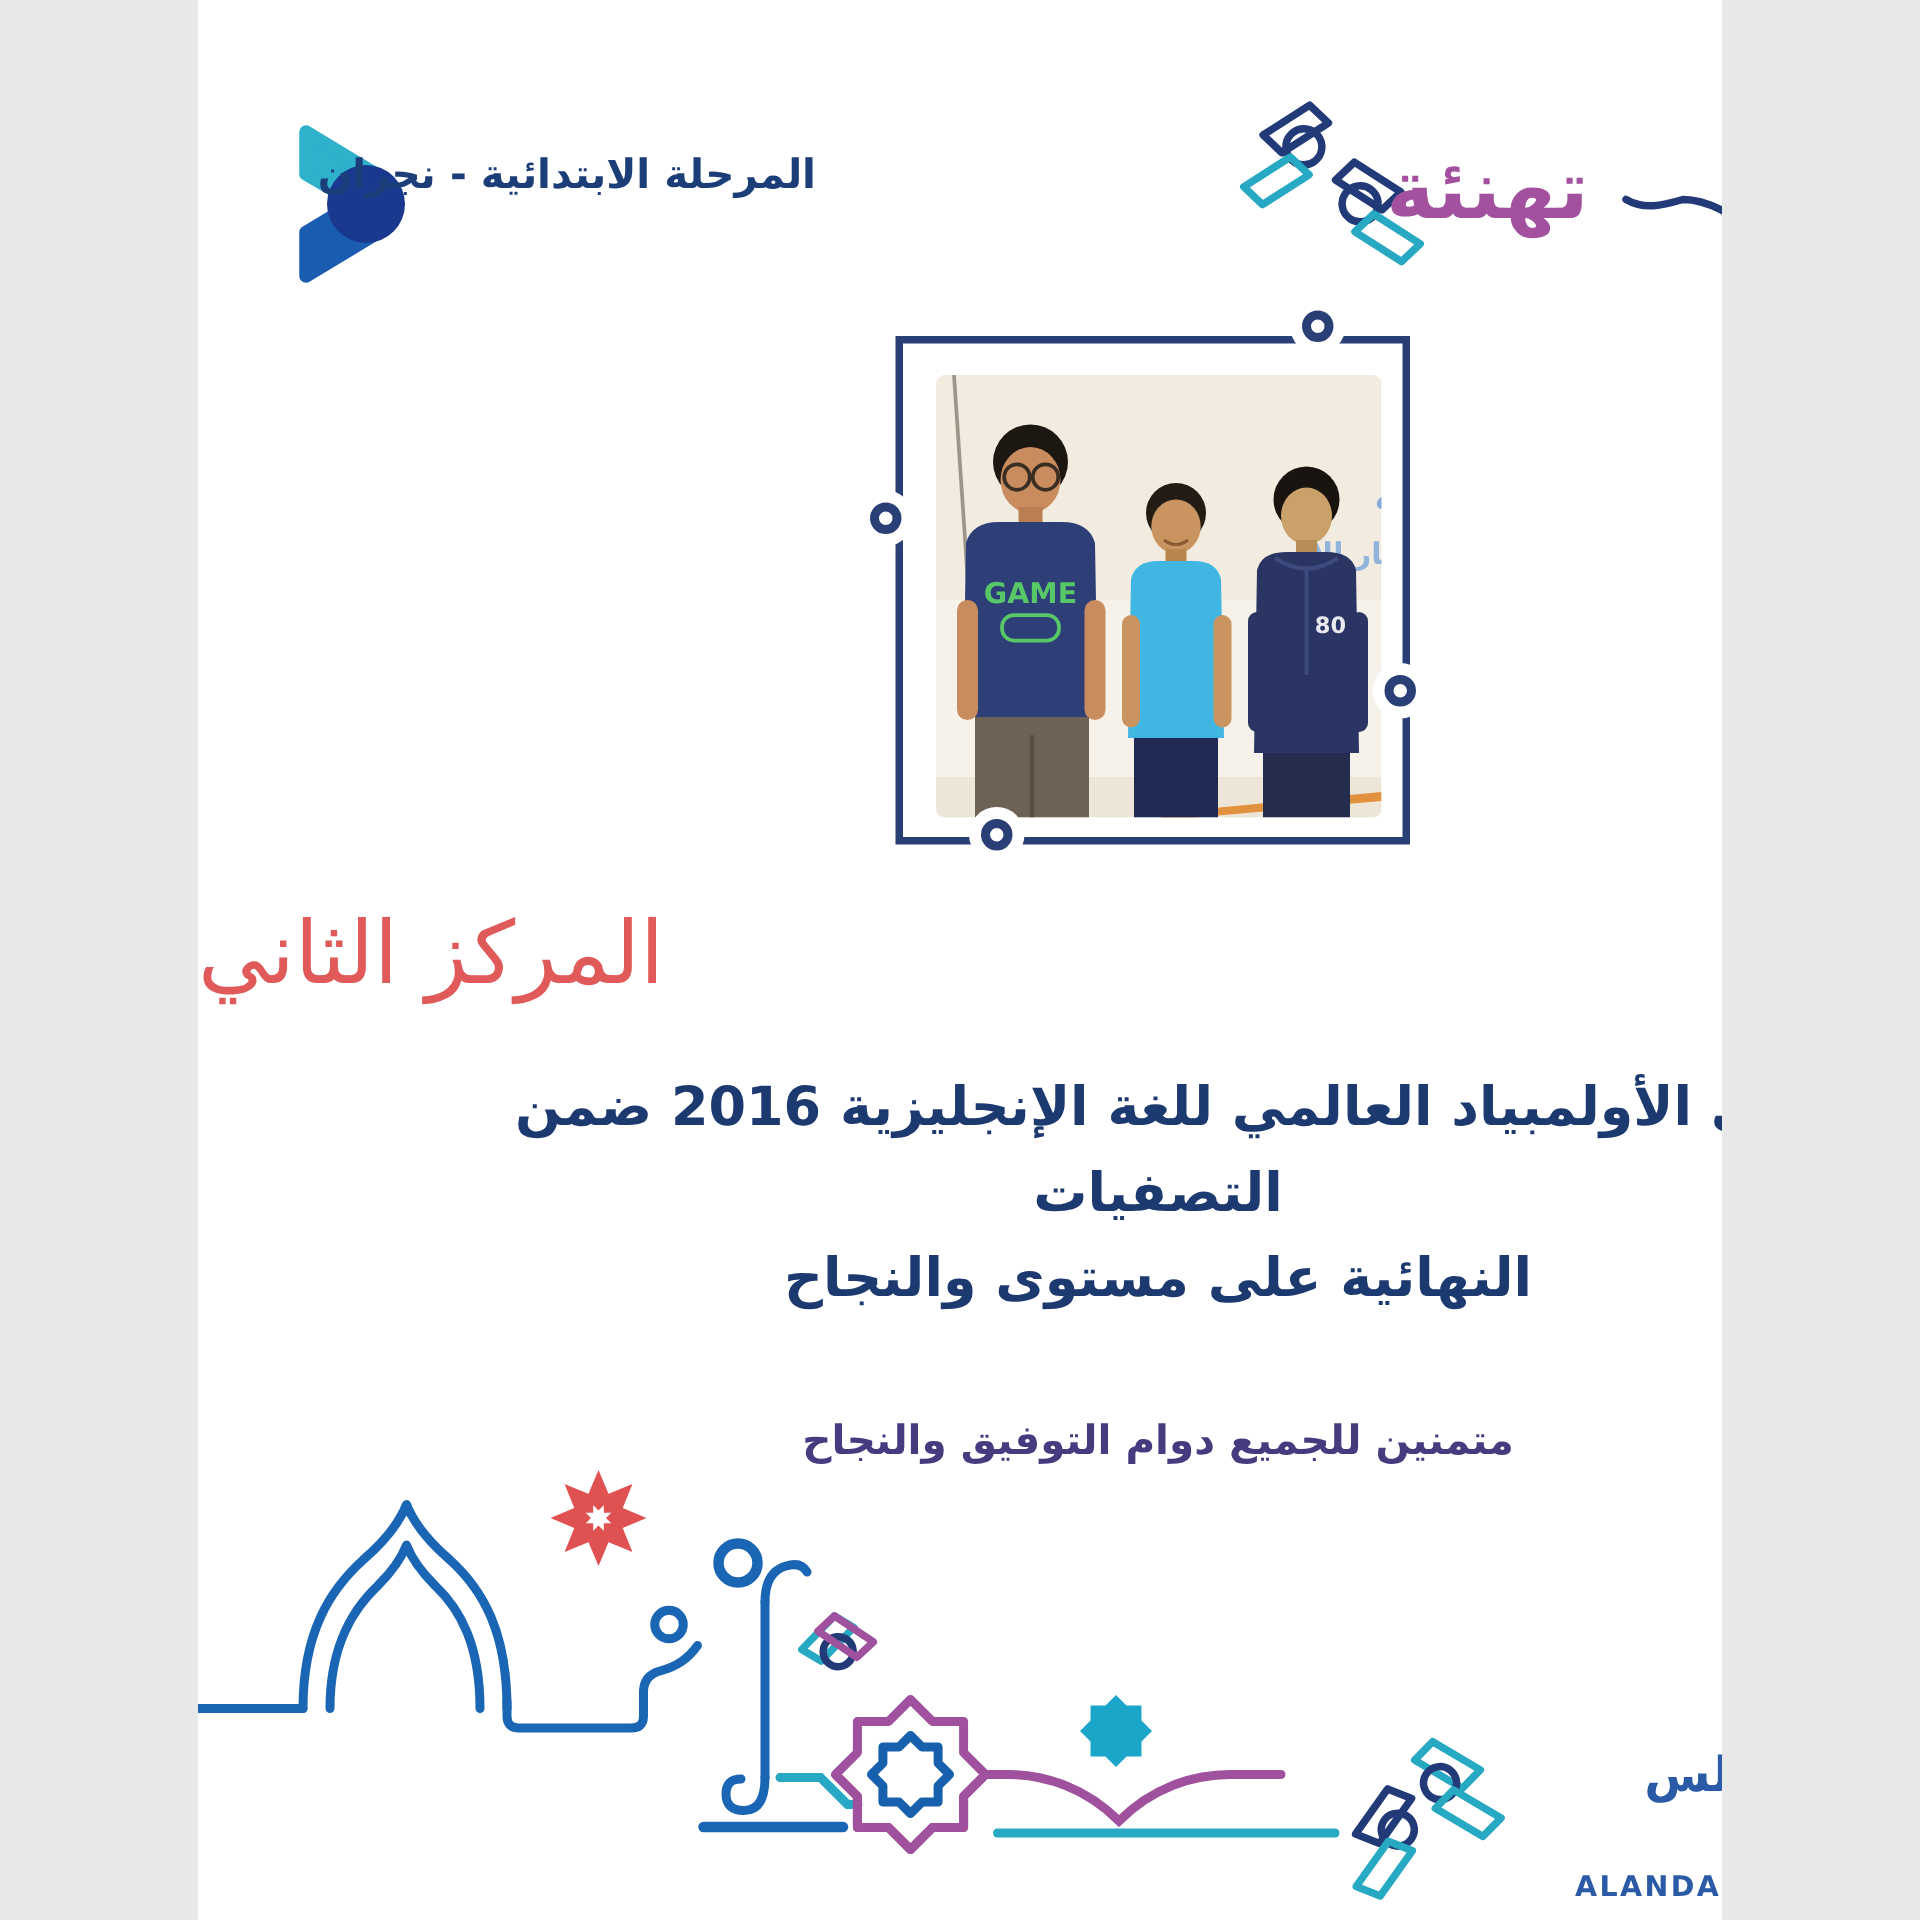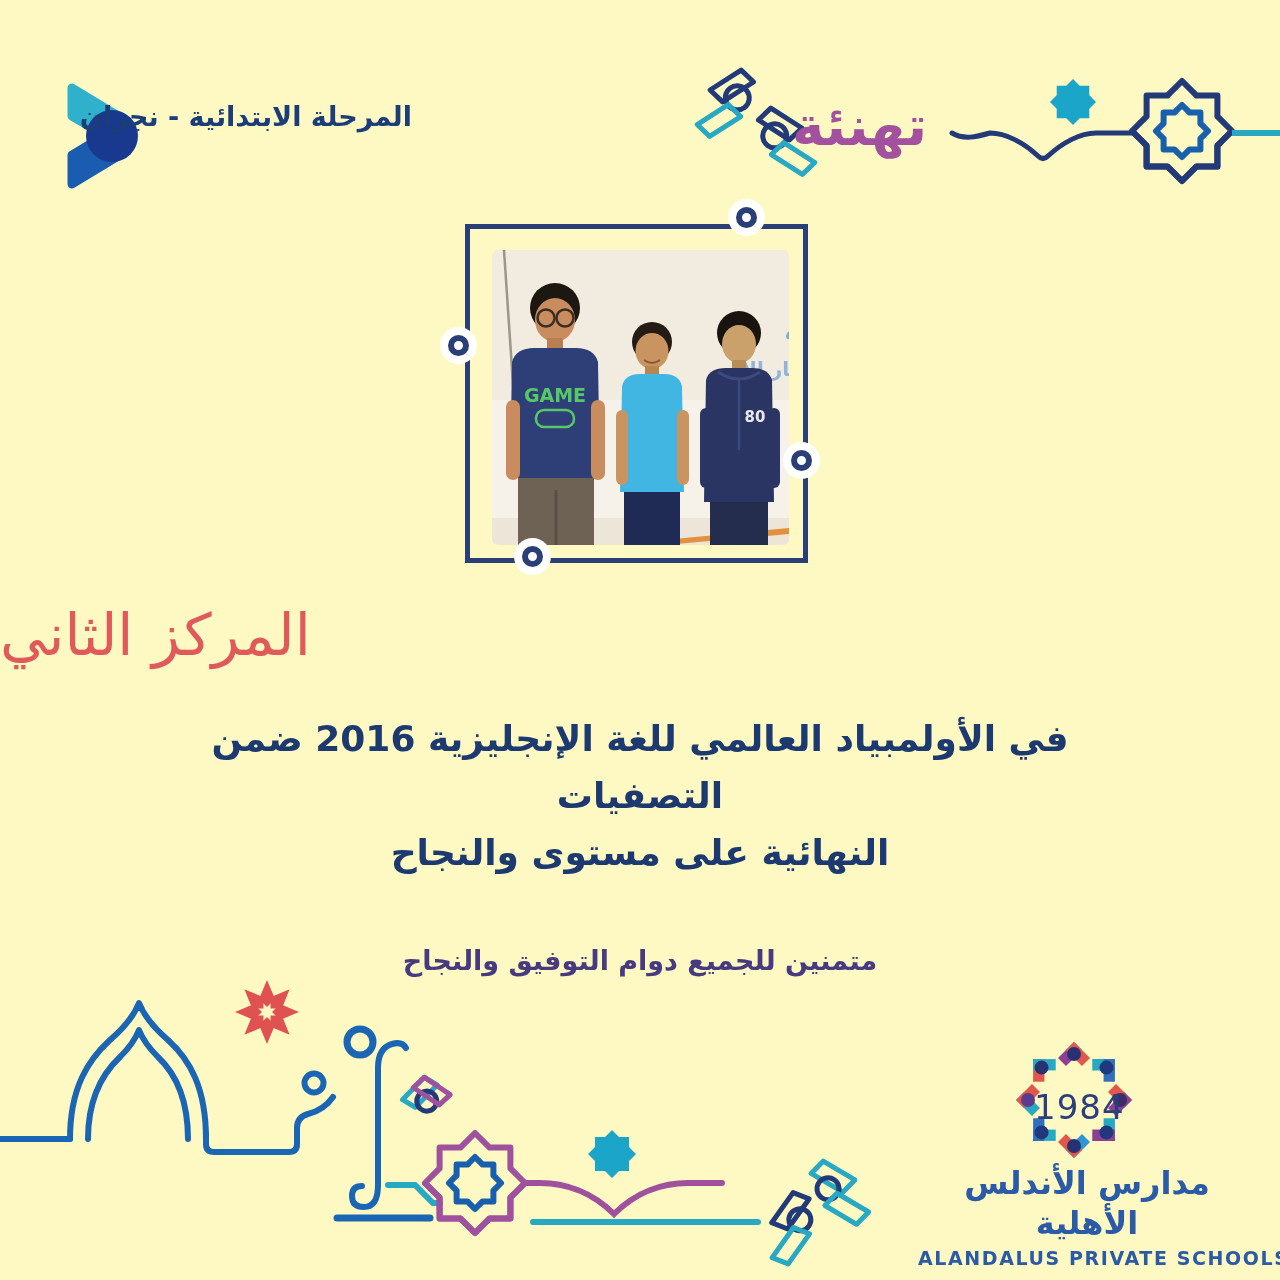--- a/index.html
+++ b/index.html
@@ -1,18 +1,18 @@
 <!DOCTYPE html>
 <html lang="ar"><head>
 <meta charset="utf-8">
 <style>
   html,body{margin:0;padding:0;background:#e8e8e8;}
   *{box-sizing:border-box;}
   .canvas{
-    position:relative;width:1280px;height:1280px;background:#fef9c3;
+    position:relative;width:1016px;height:1280px;background:#ffffff;
     overflow:hidden;margin:0 auto;
     font-family:"DejaVu Sans","Liberation Sans",sans-serif;
   }
   .abs{position:absolute;}
   
   .stage-label{
     left:160px;top:101px;width:252px;text-align:center;
     font-size:27px;font-weight:bold;color:#1c3e78;direction:rtl;white-space:nowrap;
   }
   .congrats{

